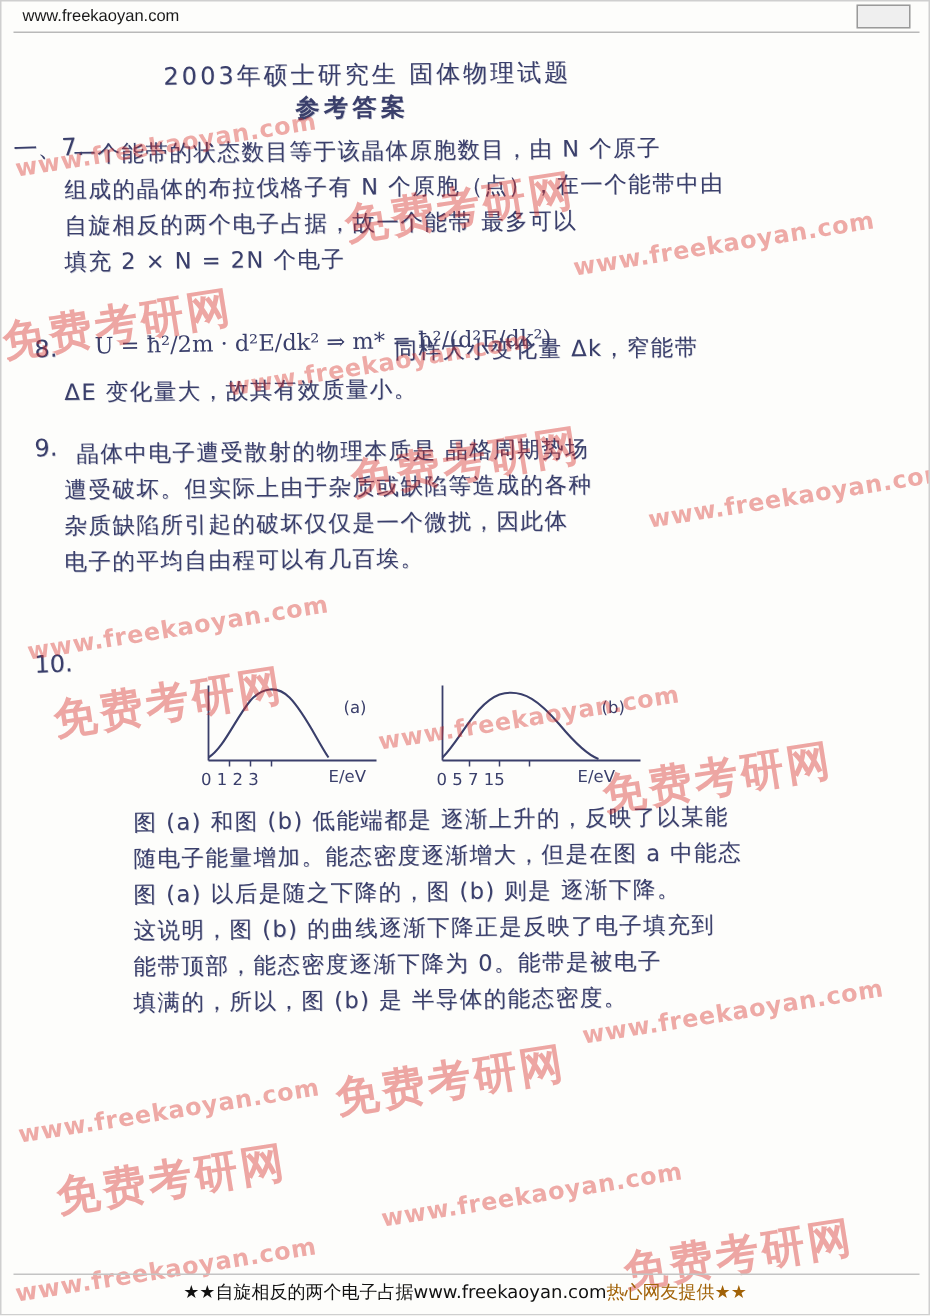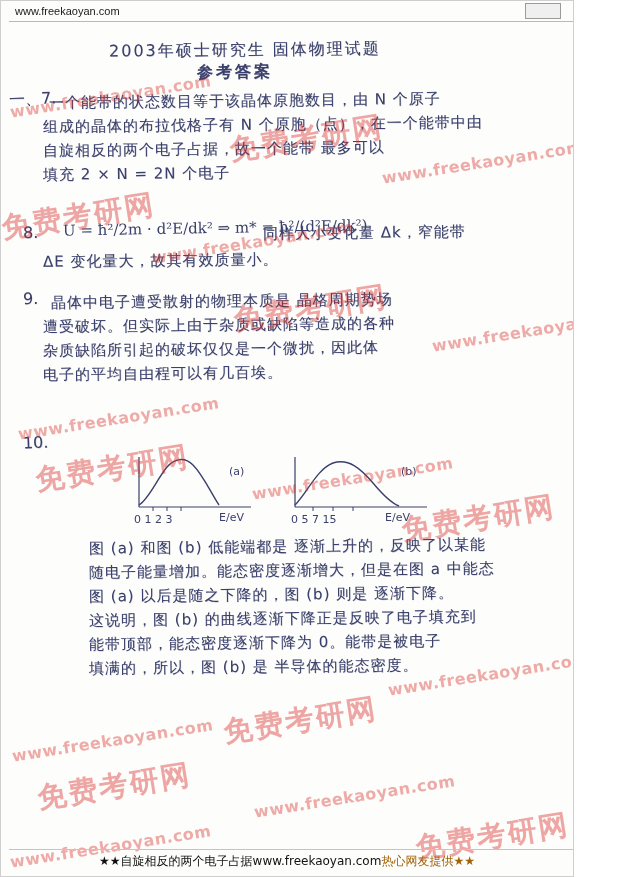--- a/index.html
+++ b/index.html
@@ -5,21 +5,21 @@
   html, body {
     margin: 0;
     padding: 0;
     background: #ffffff;
   }
   body {
     font-family: "Liberation Sans", sans-serif;
   }
   #page {
     position: relative;
-    width: 574px;
+    width: 620px;
     height: 877px;
     background: #fdfdfb;
     overflow: hidden;
     border: 1px solid #cfcfcf;
     box-sizing: border-box;
   }
   
   .site-url {
     position: absolute;
     left: 14px;

